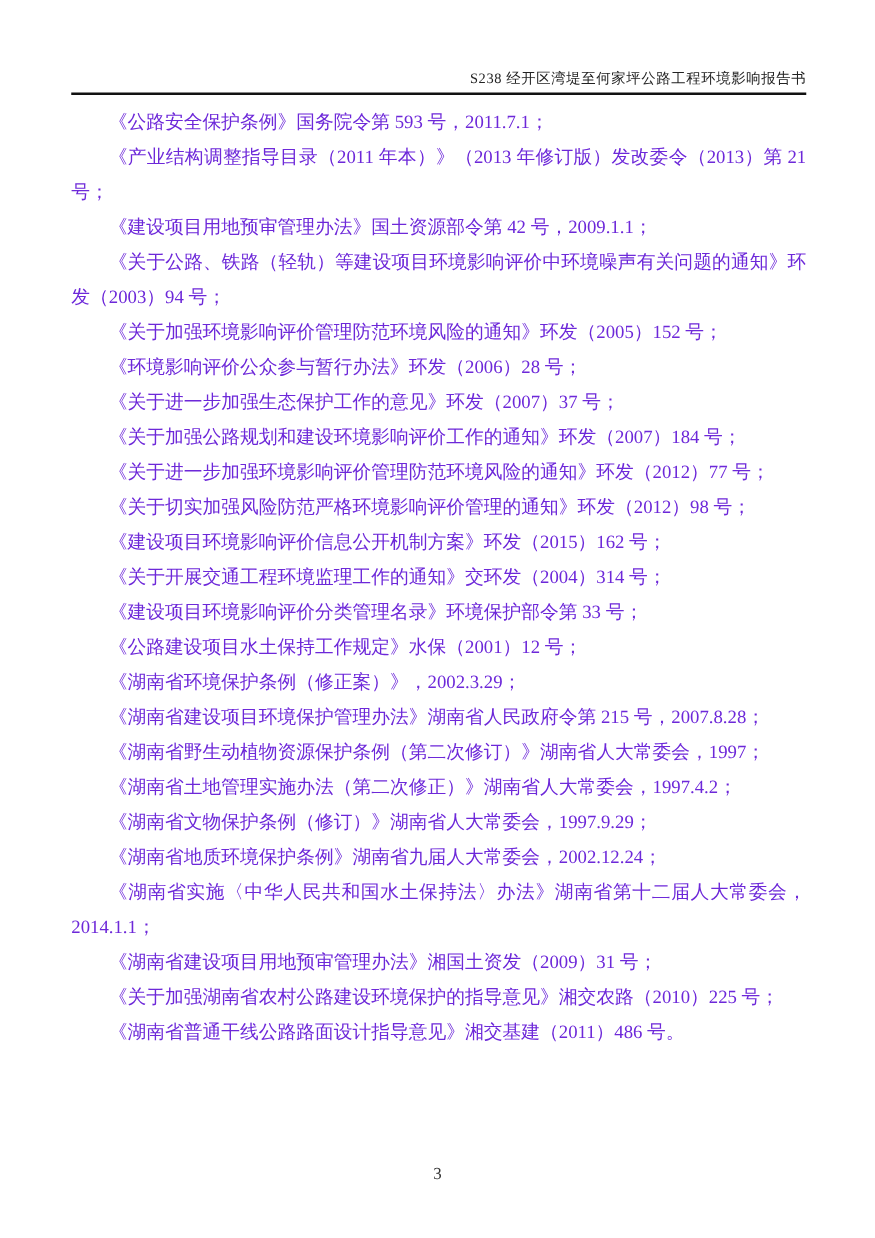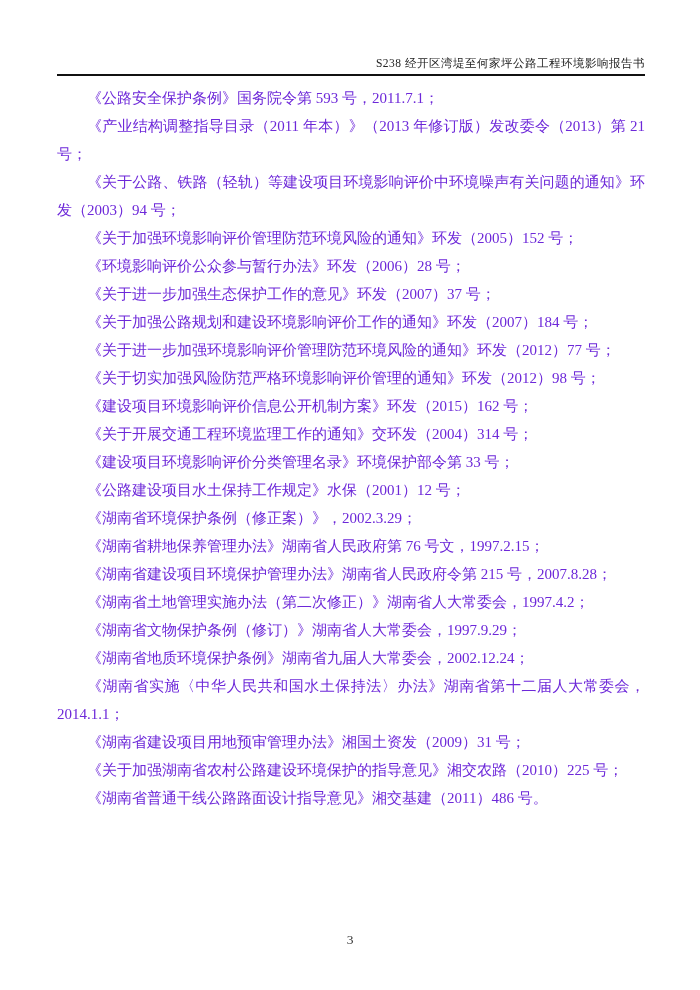--- a/index.html
+++ b/index.html
@@ -70,34 +70,35 @@
 <div class="page">
 
   <div class="header">
     <div class="header-title">S238 经开区湾堤至何家坪公路工程环境影响报告书</div>
     <hr class="header-rule">
   </div>
 
   <div class="body-text">
       <p class="entry">《公路安全保护条例》国务院令第 593 号，2011.7.1；</p>
       <p class="entry">《产业结构调整指导目录（2011 年本）》（2013 年修订版）发改委令（2013）第 21 号；</p>
+      <p class="entry">《建设项目用地预审管理办法》国土资源部令第 42 号，2009.1.1；</p>
       <p class="entry">《关于公路、铁路（轻轨）等建设项目环境影响评价中环境噪声有关问题的通知》环发（2003）94 号；</p>
       <p class="entry">《关于加强环境影响评价管理防范环境风险的通知》环发（2005）152 号；</p>
       <p class="entry">《环境影响评价公众参与暂行办法》环发（2006）28 号；</p>
       <p class="entry">《关于进一步加强生态保护工作的意见》环发（2007）37 号；</p>
       <p class="entry">《关于加强公路规划和建设环境影响评价工作的通知》环发（2007）184 号；</p>
       <p class="entry">《关于进一步加强环境影响评价管理防范环境风险的通知》环发（2012）77 号；</p>
       <p class="entry">《关于切实加强风险防范严格环境影响评价管理的通知》环发（2012）98 号；</p>
       <p class="entry">《建设项目环境影响评价信息公开机制方案》环发（2015）162 号；</p>
       <p class="entry">《关于开展交通工程环境监理工作的通知》交环发（2004）314 号；</p>
       <p class="entry">《建设项目环境影响评价分类管理名录》环境保护部令第 33 号；</p>
       <p class="entry">《公路建设项目水土保持工作规定》水保（2001）12 号；</p>
       <p class="entry">《湖南省环境保护条例（修正案）》，2002.3.29；</p>
-      <p class="entry">《湖南省耕地保养管理办法》湖南省人民政府第 76 号文，1997.2.15；</p>
       <p class="entry">《湖南省建设项目环境保护管理办法》湖南省人民政府令第 215 号，2007.8.28；</p>
+      <p class="entry">《湖南省野生动植物资源保护条例（第二次修订）》湖南省人大常委会，1997；</p>
       <p class="entry">《湖南省土地管理实施办法（第二次修正）》湖南省人大常委会，1997.4.2；</p>
       <p class="entry">《湖南省文物保护条例（修订）》湖南省人大常委会，1997.9.29；</p>
       <p class="entry">《湖南省地质环境保护条例》湖南省九届人大常委会，2002.12.24；</p>
       <p class="entry">《湖南省实施〈中华人民共和国水土保持法〉办法》湖南省第十二届人大常委会，2014.1.1；</p>
       <p class="entry">《湖南省建设项目用地预审管理办法》湘国土资发（2009）31 号；</p>
       <p class="entry">《关于加强湖南省农村公路建设环境保护的指导意见》湘交农路（2010）225 号；</p>
       <p class="entry">《湖南省普通干线公路路面设计指导意见》湘交基建（2011）486 号。</p>
     </div>
 
   <div class="footer">

